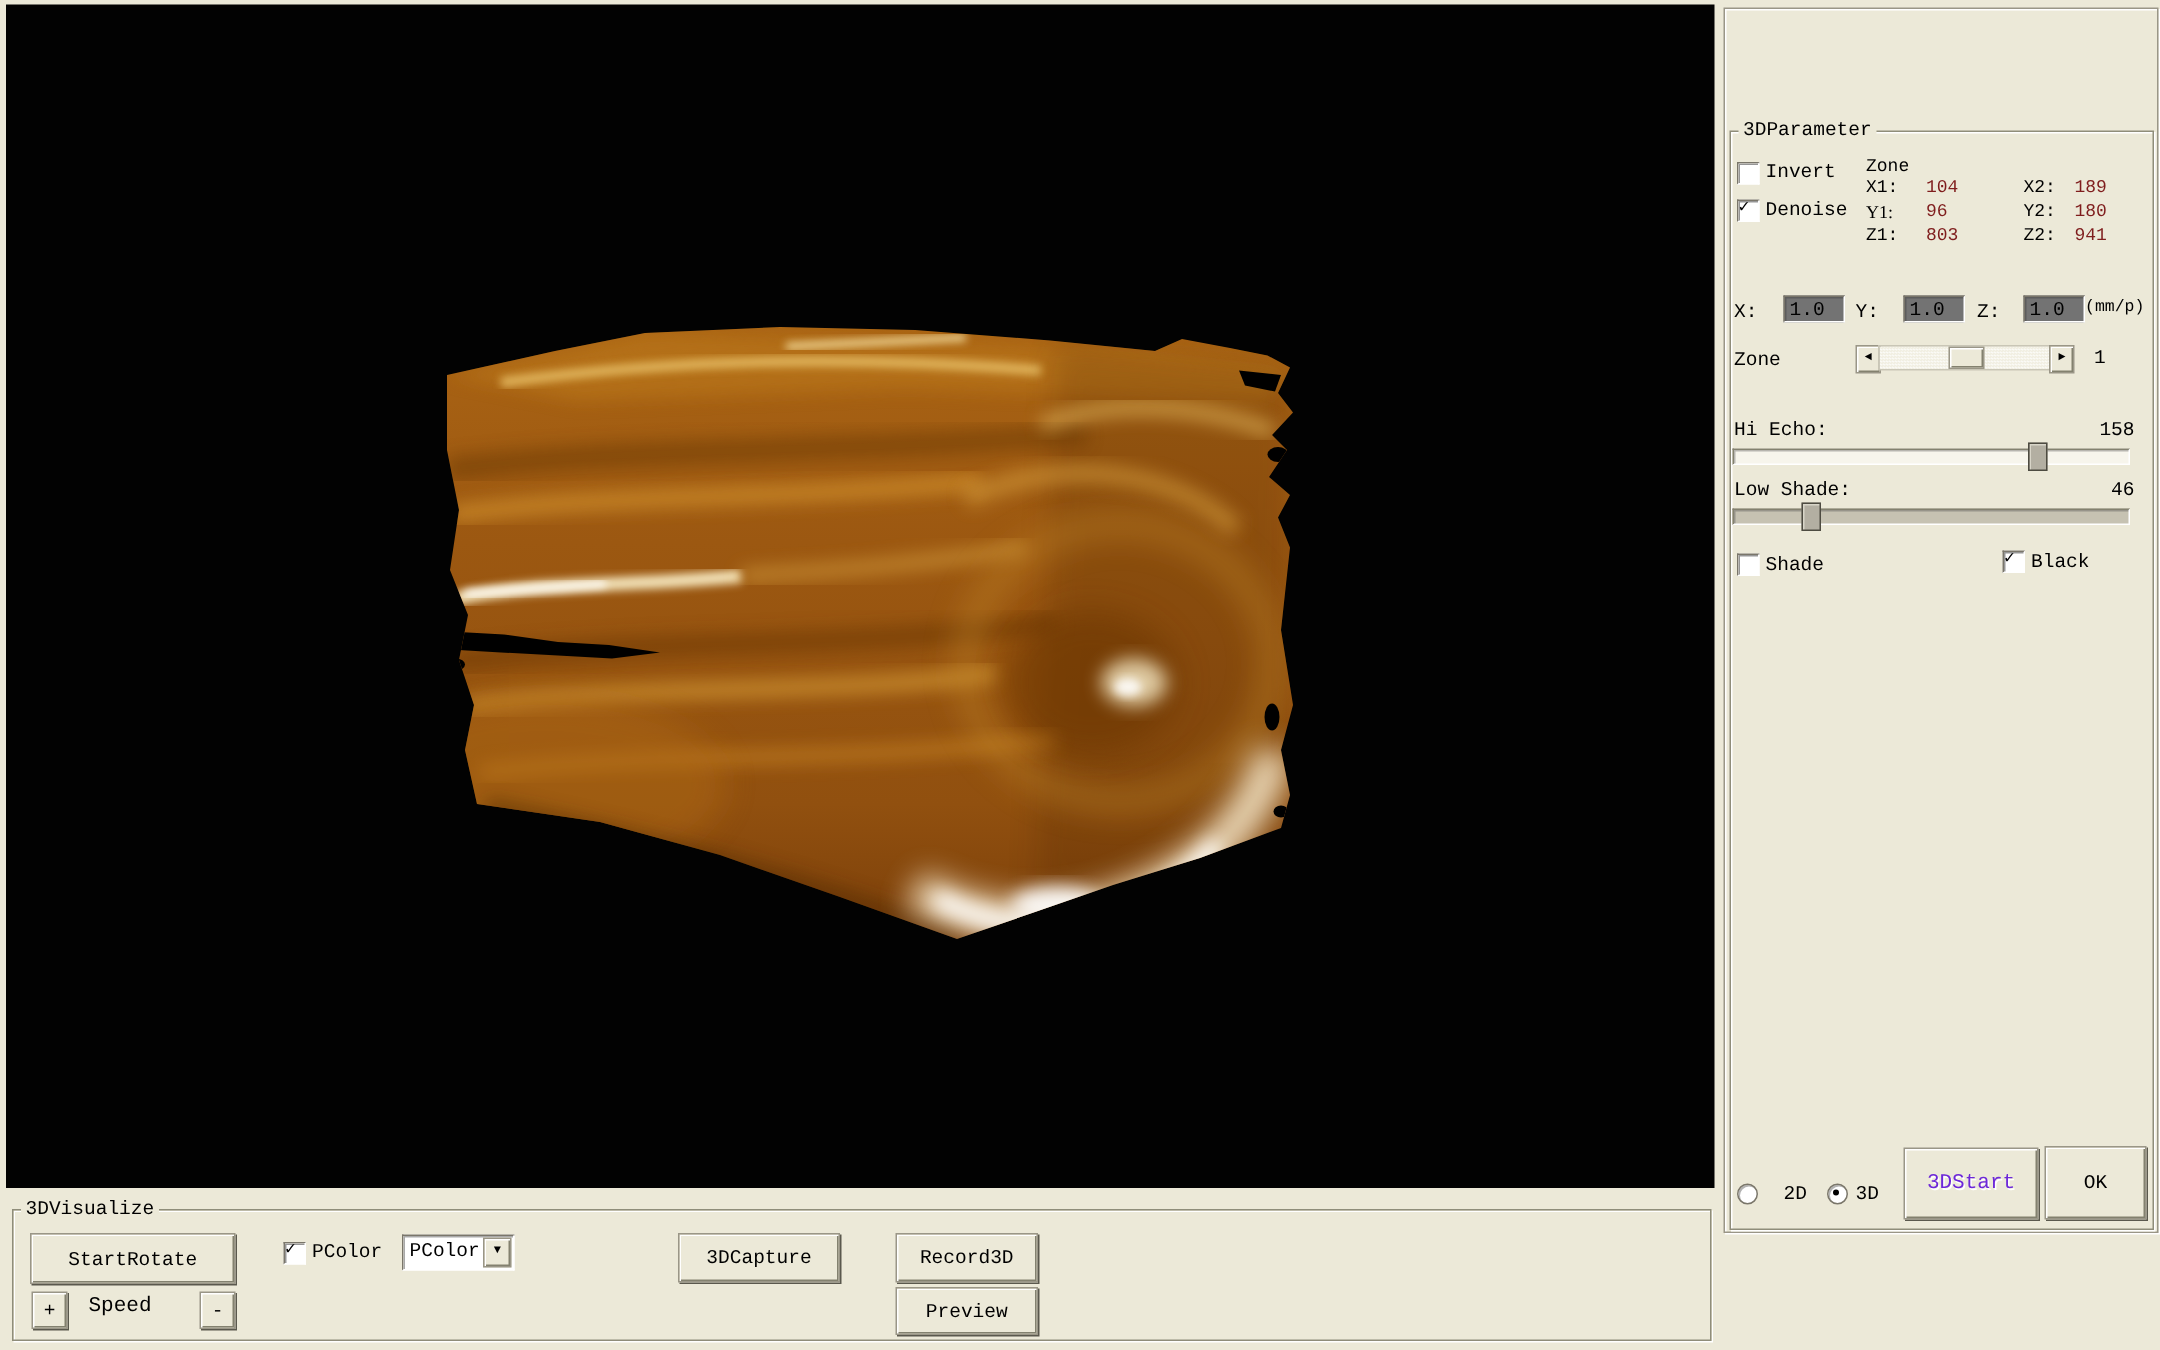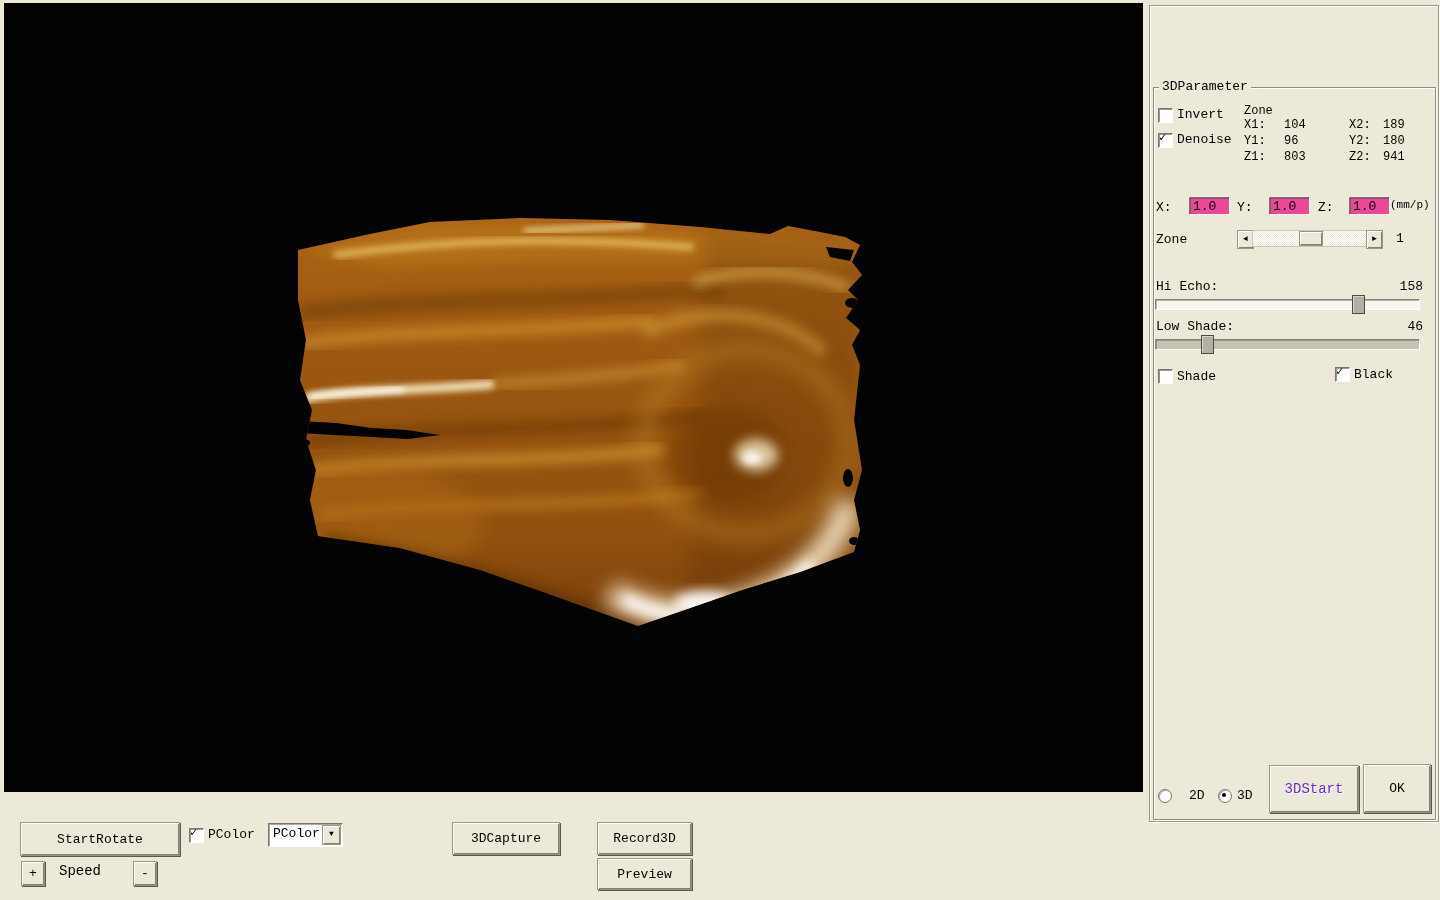--- a/index.html
+++ b/index.html
@@ -19,21 +19,21 @@
     position:absolute;border:1px solid #8f8d7a;
     box-shadow:inset 1px 1px 0 #fff, 1px 1px 0 #fff;
   }
   .groupbox-label{
     position:absolute;top:-8px;left:5px;background:#ECE9D8;padding:0 3px;
     line-height:14px;font-size:13px;white-space:nowrap;
   }
   
   .abs{position:absolute;}
   .lbl{white-space:nowrap;line-height:14px;}
-  .blue{color:#000000;}
+  .blue{color:#7f1d1d;}
   .btn{
     position:absolute;background:#ECE9D8;text-align:center;
     border:1px solid #9a9687;
     box-shadow:inset 1px 1px 0 #fff, inset -1px -1px 0 #83816f, 1px 1px 0 #5a584d;
     font-family:inherit;font-size:13px;color:#000;padding:0;line-height:normal;
   }
   .btn.disabled{color:#6d28d9;text-shadow:1px 1px 0 #fff;}
   .cb{
     position:absolute;width:13px;height:13px;background:#fff;
     border:1px solid #7a766a;border-right-color:#fff;border-bottom-color:#fff;
@@ -42,21 +42,21 @@
   .cb .glyph{display:none;position:absolute;left:0px;top:-2px;font-size:12px;font-weight:bold;line-height:13px;}
   .cb.checked .glyph{display:block;}
   .radio{
     position:absolute;width:12px;height:12px;border-radius:50%;background:#fff;
     border:1px solid #7a766a;box-shadow:inset 1px 1px 0 rgba(64,64,64,.4);
   }
   .radio.checked::after{
     content:"";position:absolute;left:3px;top:3px;width:4px;height:4px;border-radius:50%;background:#000;
   }
   .textbox{
-    position:absolute;background:#ec4899;border:1px solid #7a766a;
+    position:absolute;background:#737373;border:1px solid #7a766a;
     border-right-color:#fff;border-bottom-color:#fff;
     box-shadow:inset 1px 1px 0 rgba(64,64,64,.45);
     font-family:inherit;font-size:13px;padding:1px 3px;color:#000;
   }
   
   .scrollbar{position:absolute;height:17px;}
   .sb-track{
     position:absolute;left:15px;right:15px;top:0;bottom:0;
     background:repeating-conic-gradient(#ffffff 0% 25%, #ece9d8 0% 50%) 0 0/2px 2px;
     border:1px solid #c9c6b6;
@@ -174,21 +174,21 @@
     <div class="cb checked" style="left:8px;top:127px;">
         <span class="glyph">✓</span>
       </div>
     <div class="abs lbl" style="left:27px;top:127px;">Denoise</div>
 
     <div class="abs lbl" style="left:94px;top:98px;font-size:12px;">Zone</div>
     <div class="abs lbl" style="left:94px;top:112px;font-size:12px;">X1:</div>
     <div class="abs lbl blue" style="left:134px;top:112px;font-size:12px;">104</div>
     <div class="abs lbl" style="left:199px;top:112px;font-size:12px;">X2:</div>
     <div class="abs lbl blue" style="left:233px;top:112px;font-size:12px;">189</div>
-    <div class="abs lbl" style="left:94px;top:128px;font-size:12px;">Y1:</div>
+    <div class="abs lbl" style="left:94px;top:128px;font-size:12px;font-family:Liberation Serif, serif;">Y1:</div>
     <div class="abs lbl blue" style="left:134px;top:128px;font-size:12px;">96</div>
     <div class="abs lbl" style="left:199px;top:128px;font-size:12px;">Y2:</div>
     <div class="abs lbl blue" style="left:233px;top:128px;font-size:12px;">180</div>
     <div class="abs lbl" style="left:94px;top:144px;font-size:12px;">Z1:</div>
     <div class="abs lbl blue" style="left:134px;top:144px;font-size:12px;">803</div>
     <div class="abs lbl" style="left:199px;top:144px;font-size:12px;">Z2:</div>
     <div class="abs lbl blue" style="left:233px;top:144px;font-size:12px;">941</div>
 
     <div class="abs lbl" style="left:6px;top:195px;">X:</div>
     <input class="textbox" style="left: 39px; top: 191px; width: 33px; height: 14px;" value="1.0">
@@ -227,21 +227,24 @@
     <div class="abs lbl" style="left:204px;top:362px;">Black</div>
 
     <div class="radio" style="left:8px;top:783px;"></div>
     <div class="abs lbl" style="left:39px;top:783px;">2D</div>
     <div class="radio checked" style="left:68px;top:783px;"></div>
     <div class="abs lbl" style="left:87px;top:783px;">3D</div>
     <button class="btn disabled" style="left:119px;top:759px;width:90px;height:48px;font-size:14px;">3DStart</button>
     <button class="btn" style="left:213px;top:758px;width:68px;height:49px;">OK</button>
   </div>
 
-  <button class="btn" style="left:20px;top:822px;width:160px;height:34px;">StartRotate</button>
+  <div class="groupbox" style="left:8px;top:806px;width:1131px;height:86px;">
+    <div class="groupbox-label">3DVisualize</div>
+  </div>
+  <button class="btn" style="left:20px;top:822px;width:137px;height:34px;">StartRotate</button>
   <button class="btn" style="left:21px;top:861px;width:24px;height:25px;">+</button>
   <div class="abs lbl" style="left:59px;top:864px;font-size:14px;">Speed</div>
   <button class="btn" style="left:133px;top:861px;width:24px;height:25px;">-</button>
 
   <div class="cb checked" style="left:189px;top:828px;">
       <span class="glyph">✓</span>
     </div>
   <div class="abs lbl" style="left:208px;top:828px;">PColor</div>
   <div class="dropdown" style="left:268px;top:823px;width:73px;height:22px;">
     <span class="dd-text">PColor</span>

